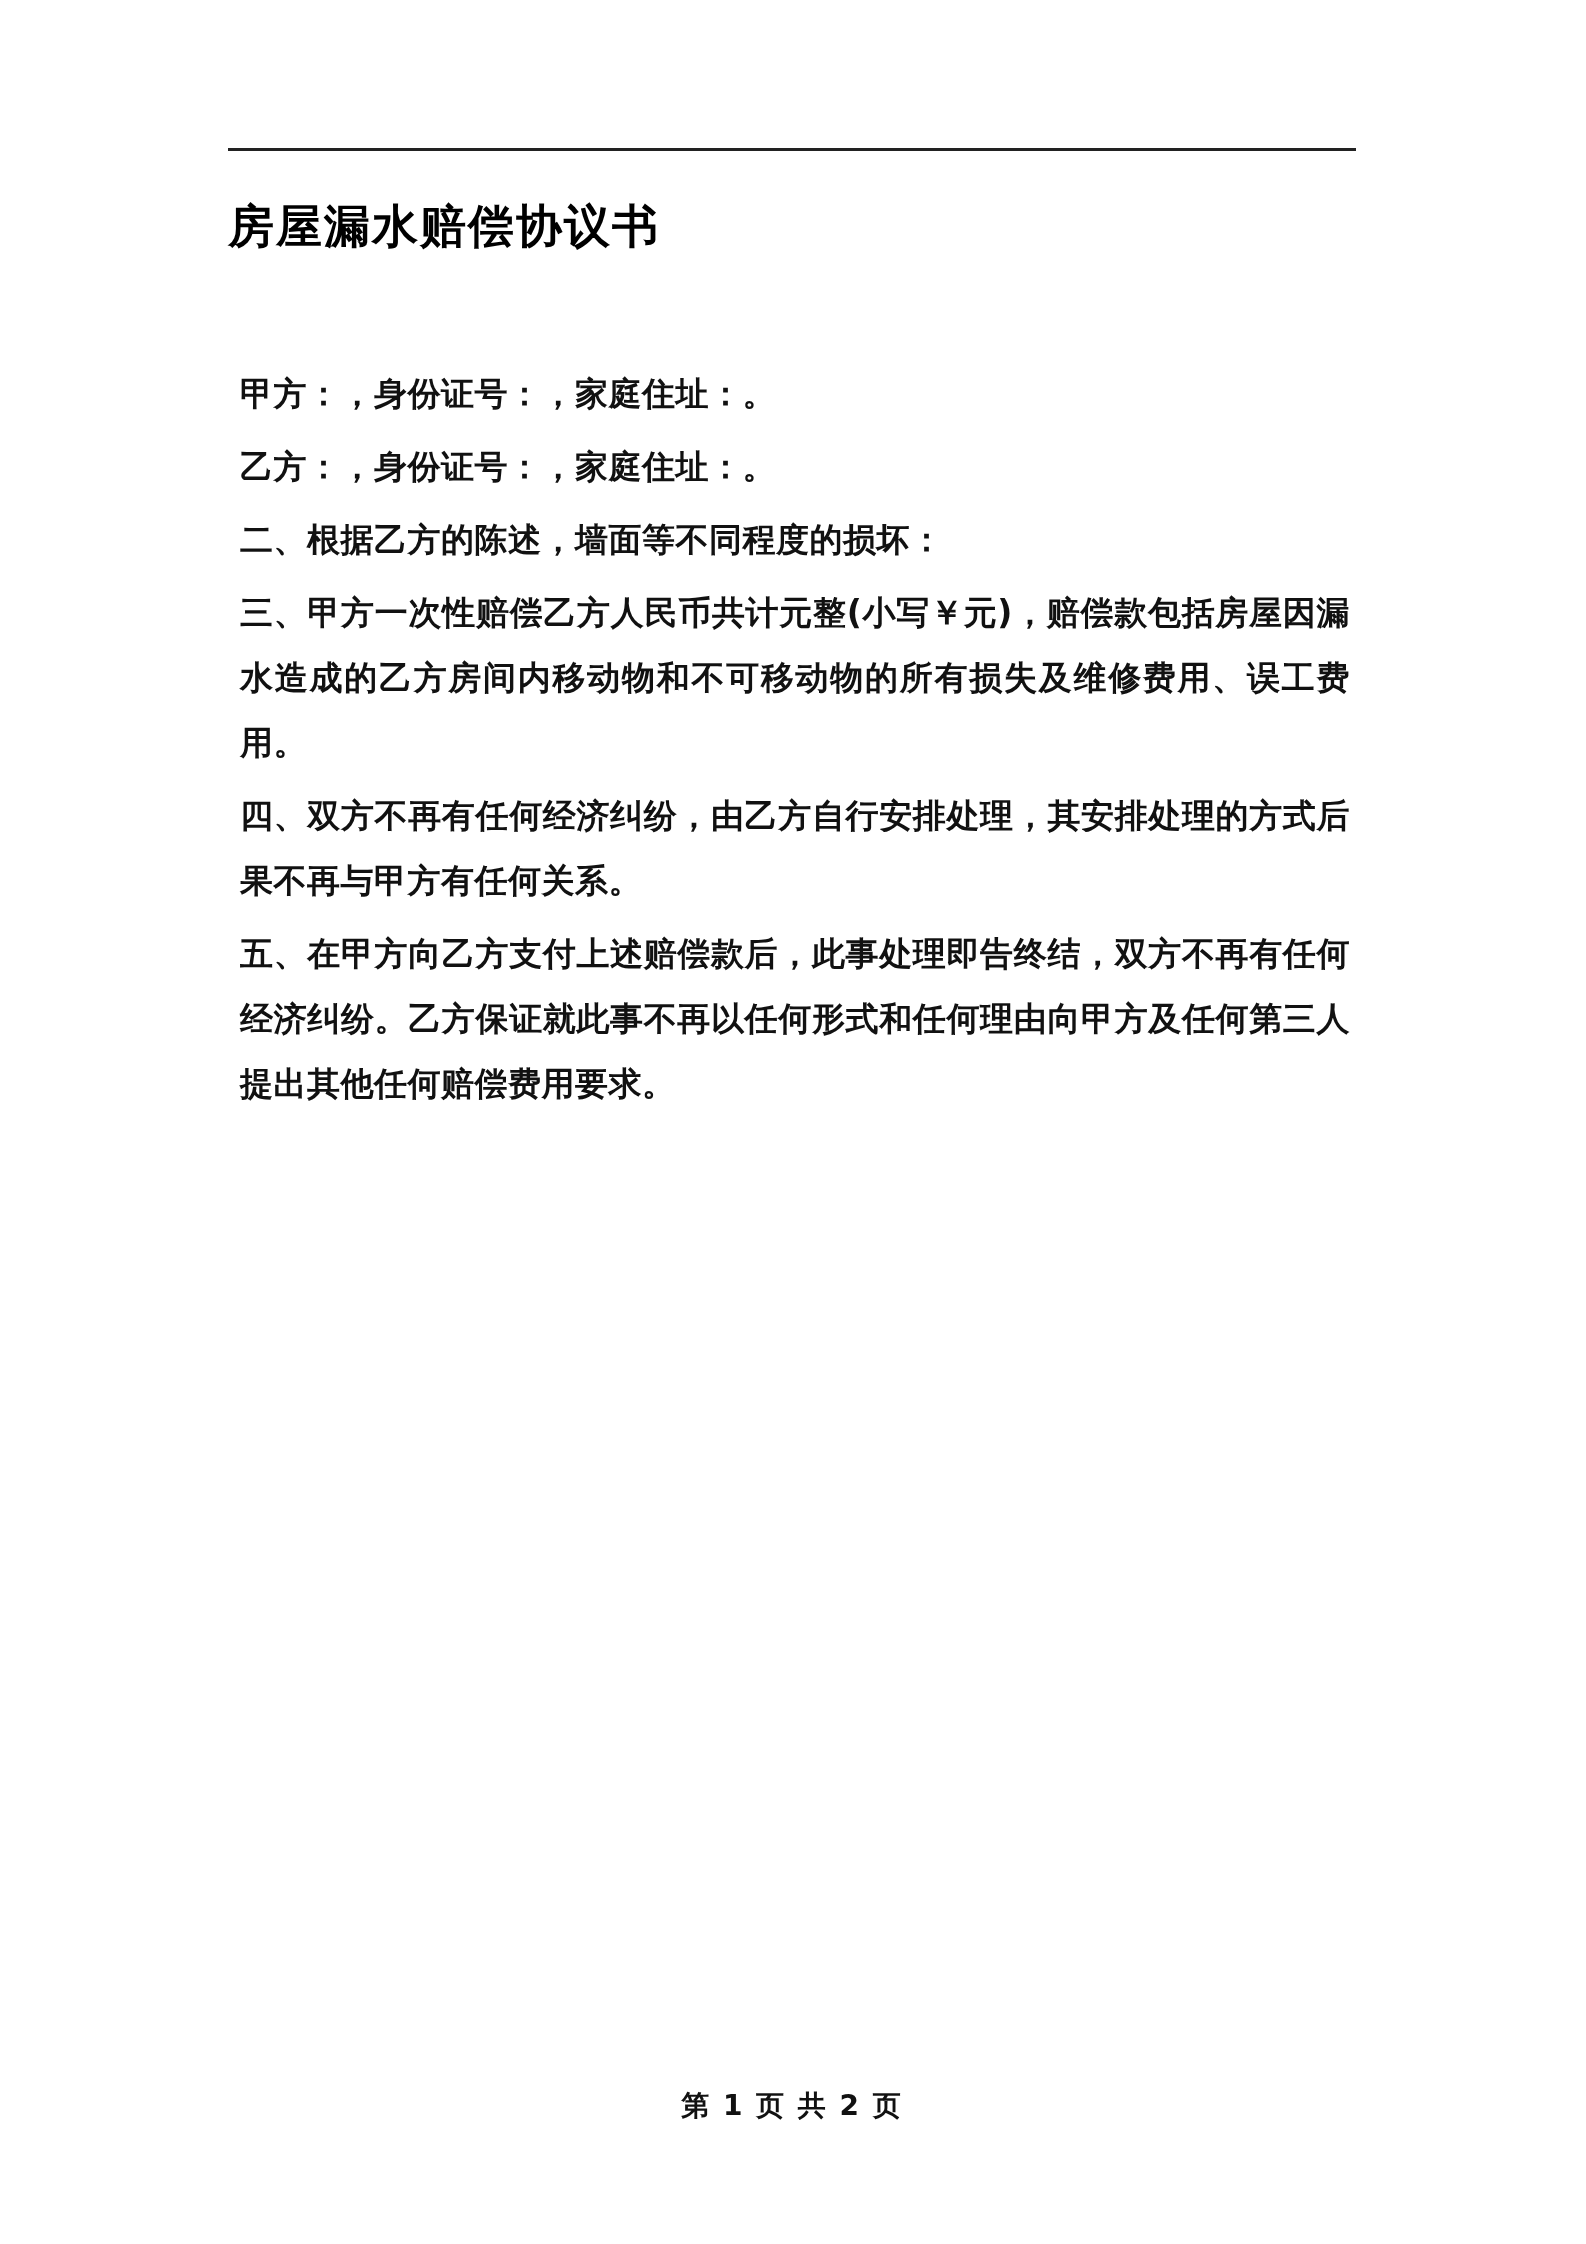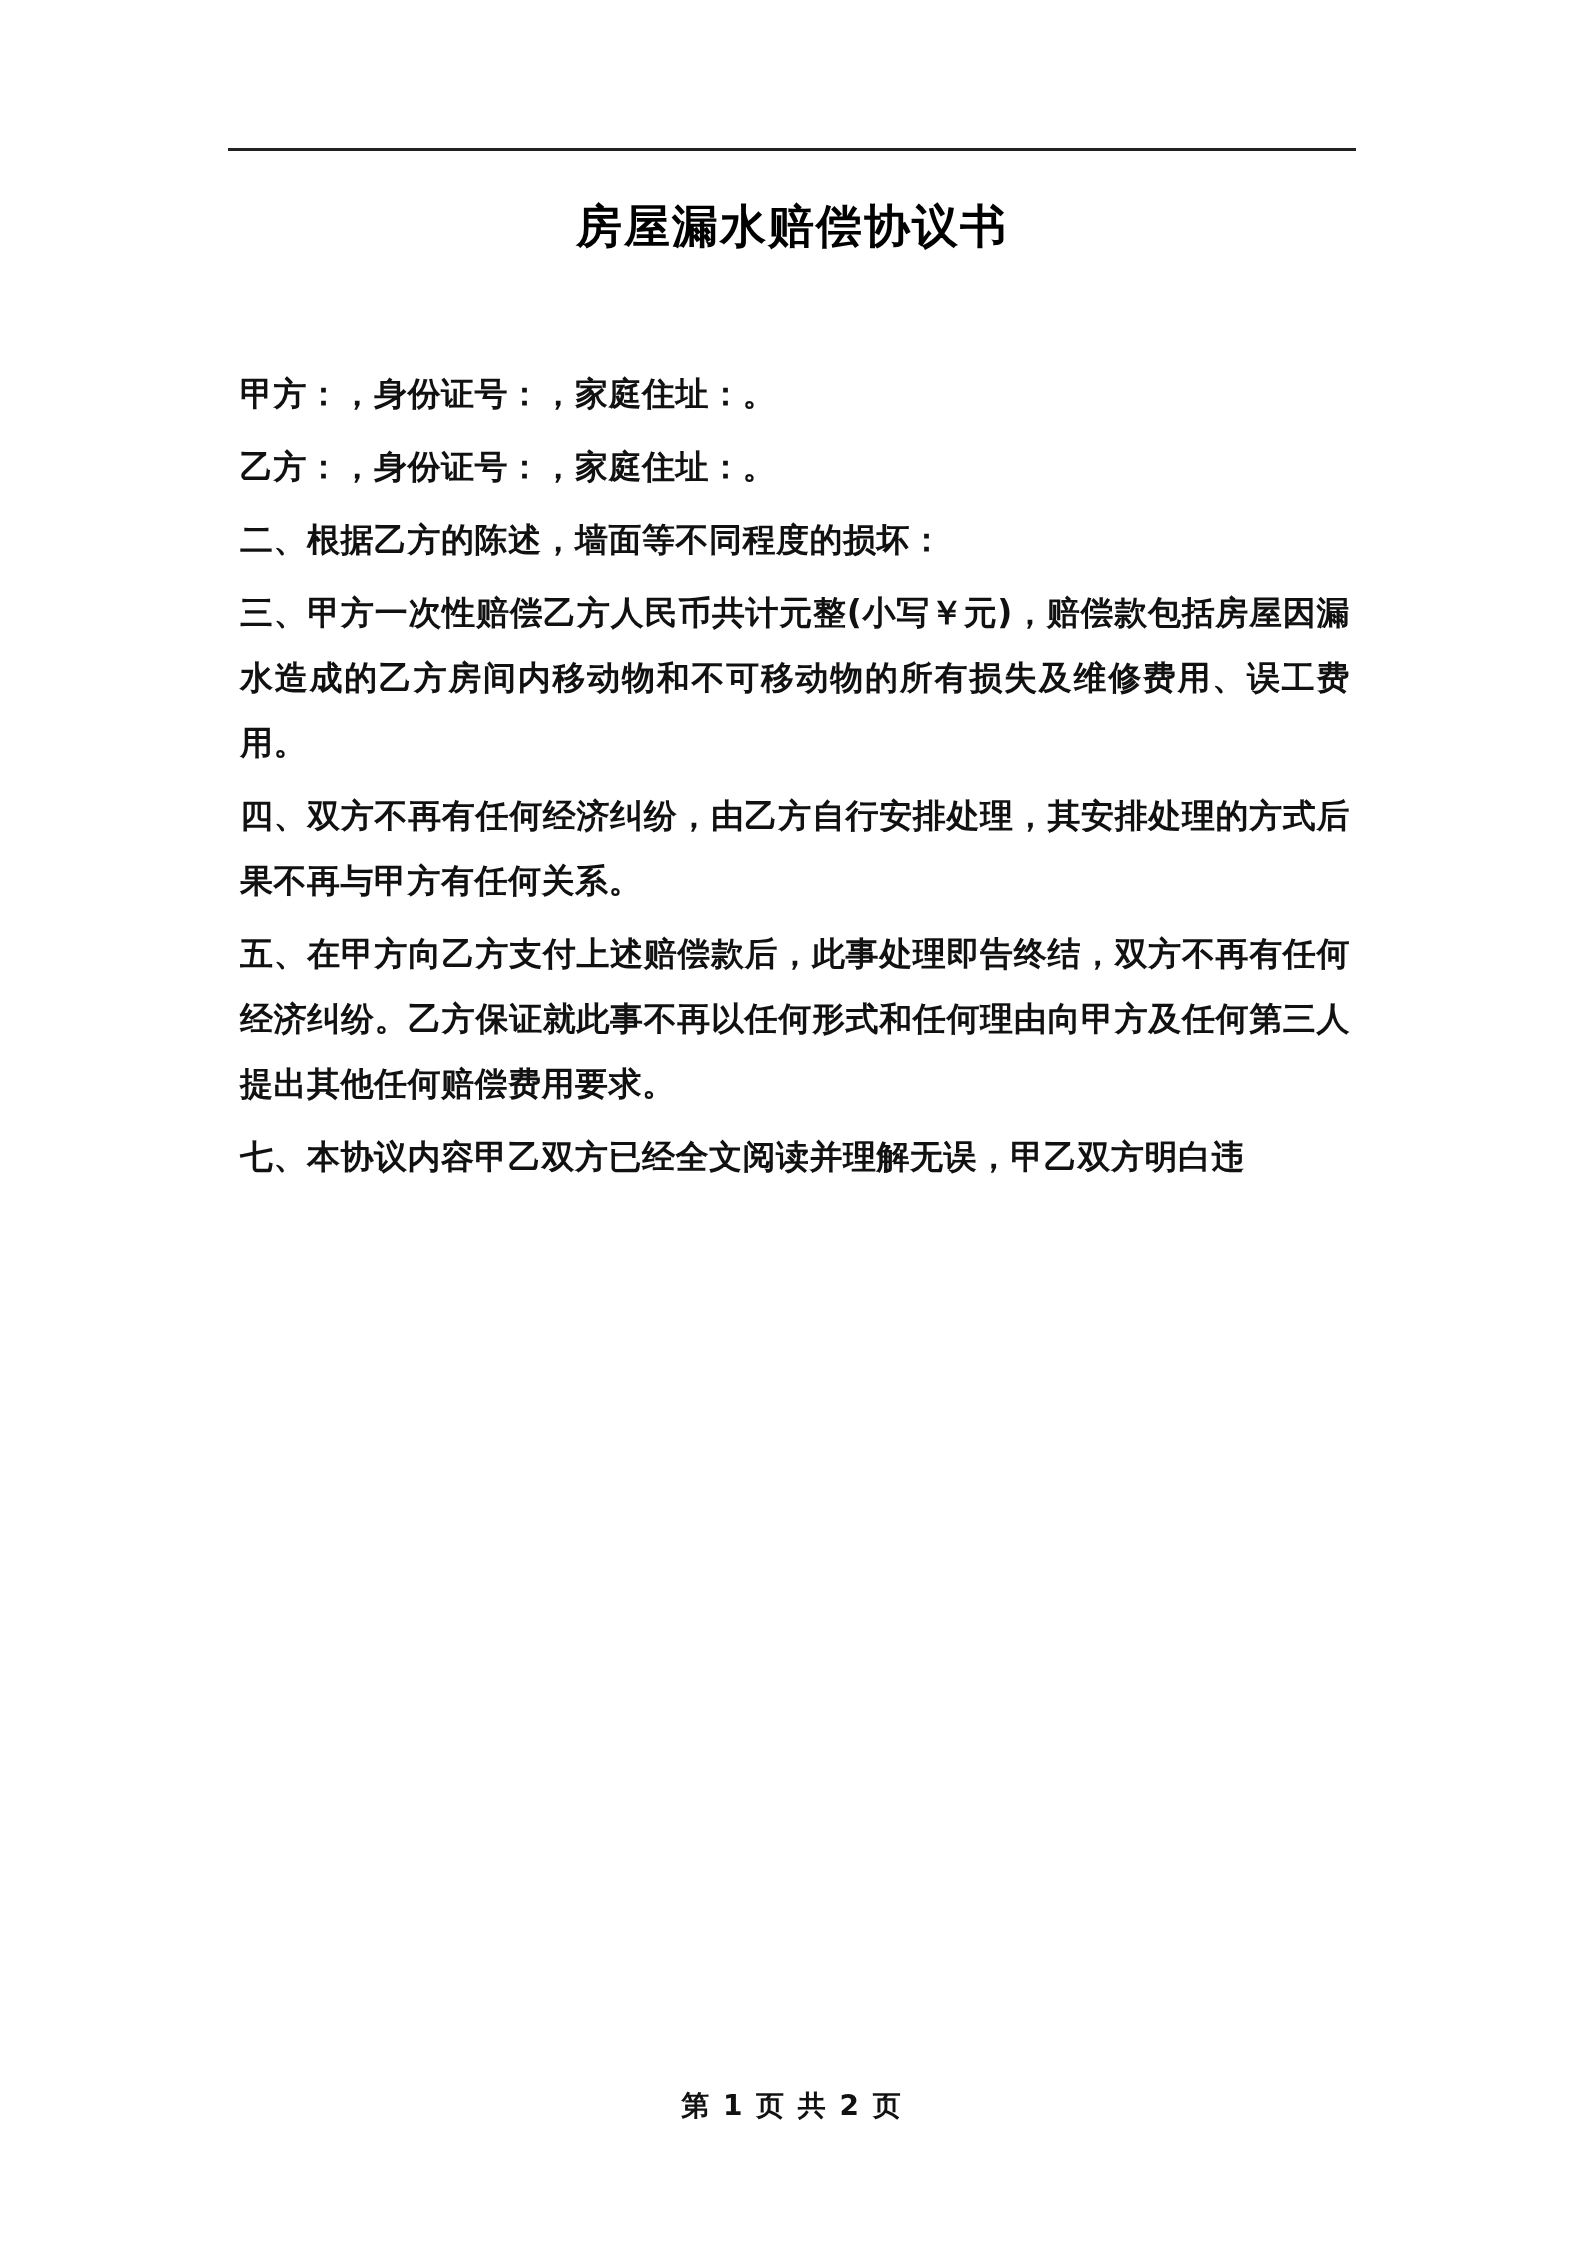--- a/index.html
+++ b/index.html
@@ -25,21 +25,21 @@
     top: 148px;
     width: 1128px;
     height: 0;
     border-top: 3px solid #222222;
   }
   .doc-title {
     position: absolute;
     left: 228px;
     top: 196px;
     width: 1128px;
-    text-align: center;
+    text-align: left;
     font-size: 46px;
     font-weight: bold;
     letter-spacing: 2px;
     color: #000000;
   }
   .body-block {
     position: absolute;
     left: 240px;
     top: 361px;
     width: 1110px;
@@ -78,18 +78,17 @@
 
   <div class="doc-title">房屋漏水赔偿协议书</div>
 
   <div class="body-block">
     <p class="para">甲方：，身份证号：，家庭住址：。</p>
     <p class="para">乙方：，身份证号：，家庭住址：。</p>
     <p class="para">二、根据乙方的陈述，墙面等不同程度的损坏：</p>
     <p class="para">三、甲方一次性赔偿乙方人民币共计元整(小写￥元)，赔偿款包括房屋因漏水造成的乙方房间内移动物和不可移动物的所有损失及维修费用、误工费用。</p>
     <p class="para">四、双方不再有任何经济纠纷，由乙方自行安排处理，其安排处理的方式后果不再与甲方有任何关系。</p>
     <p class="para">五、在甲方向乙方支付上述赔偿款后，此事处理即告终结，双方不再有任何经济纠纷。乙方保证就此事不再以任何形式和任何理由向甲方及任何第三人提出其他任何赔偿费用要求。</p>
-    <p class="para tight">七、本协议内容甲乙双方已经全文阅读并理解无误，甲乙双方明白违</p>
   </div>
 
   <div class="footer">第 1 页 共 2 页</div>
 
 </div>
 
 </body></html>

